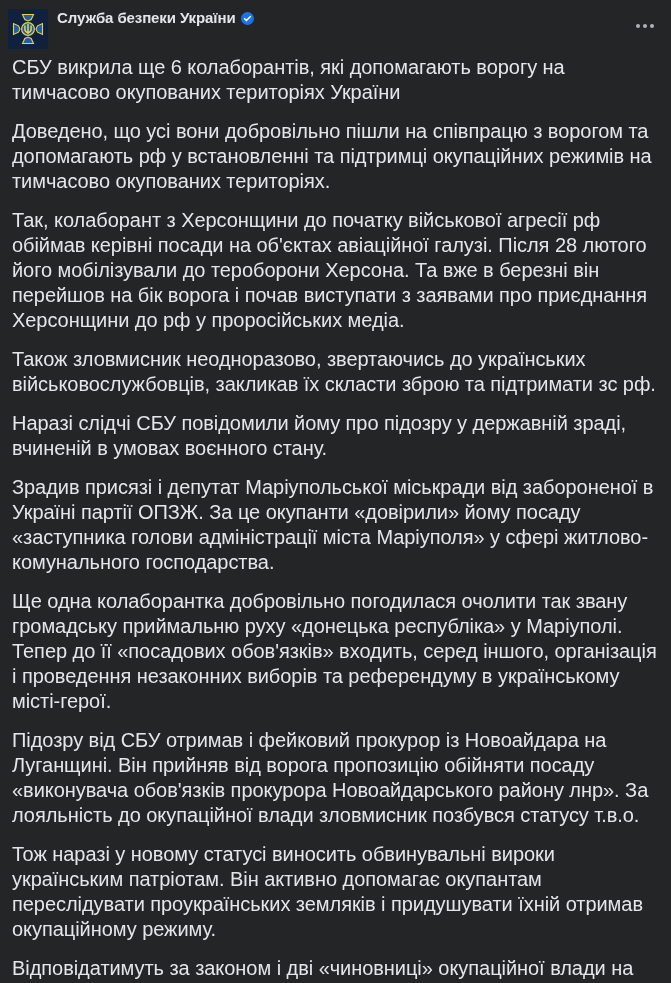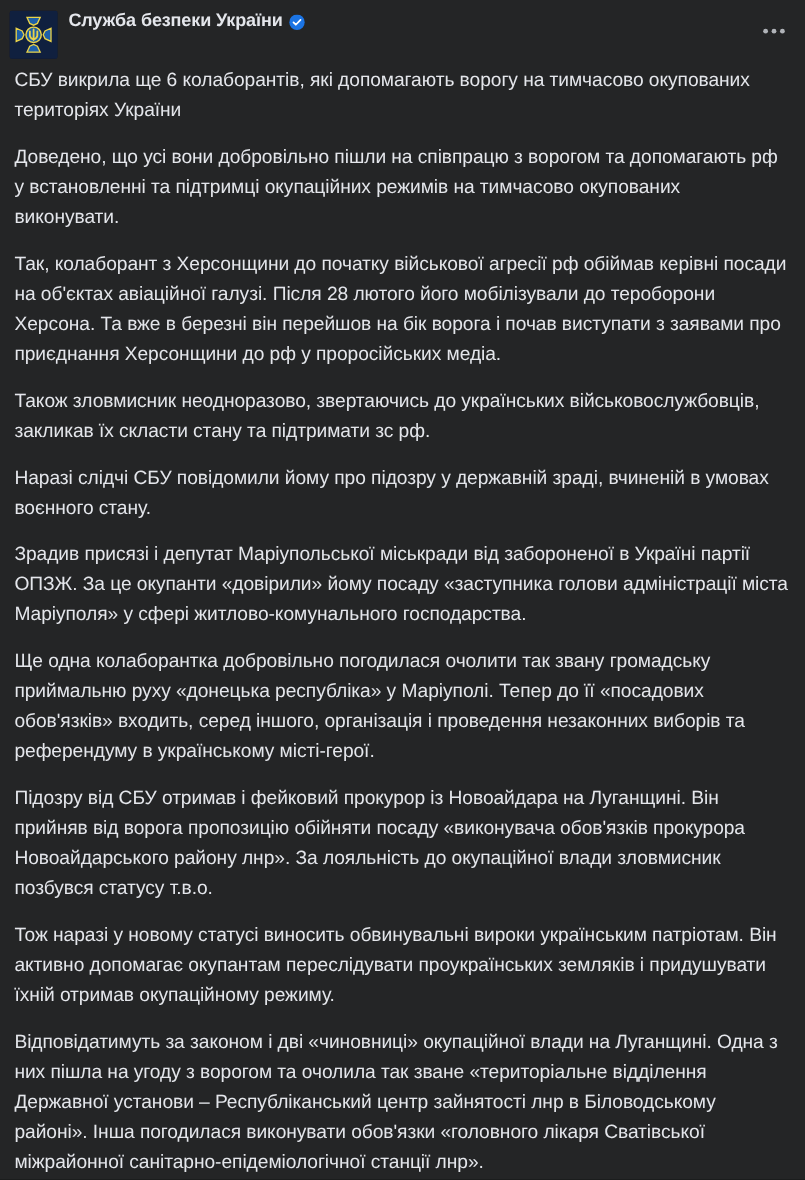--- a/index.html
+++ b/index.html
@@ -113,21 +113,21 @@
   }
 
   
   .post-body {
     padding: 7px 13px 0 12px;
     box-sizing: border-box;
   }
   .post-body p {
     margin: 0 0 14px 0;
     color: #e4e6eb;
-    font-size: 16px;
+    font-size: 20px;
     line-height: 25px;
     letter-spacing: -0.05px;
     word-wrap: break-word;
   }
   .post-body p:last-child { margin-bottom: 0; }
 </style>
 </head>
 <body>
 
 <div id="post-card">
@@ -170,23 +170,23 @@
       <span class="dots">
         <i></i>
           <i></i>
           <i></i>
       </span>
     </div>
   </div>
 
   <div class="post-body">
     <p>СБУ викрила ще 6 колаборантів, які допомагають ворогу на тимчасово окупованих територіях України</p>
-    <p>Доведено, що усі вони добровільно пішли на співпрацю з ворогом та допомагають рф у встановленні та підтримці  окупаційних режимів на тимчасово окупованих виконувати.</p>
+    <p>Доведено, що усі вони добровільно пішли на співпрацю з ворогом та допомагають рф у встановленні та підтримці  окупаційних режимів на тимчасово окупованих територіях.</p>
     <p>Так, колаборант з Херсонщини до початку військової агресії рф обіймав керівні посади на об'єктах авіаційної галузі. Після 28 лютого його мобілізували до тероборони Херсона. Та вже в березні він перейшов на бік ворога і почав виступати з заявами про приєднання Херсонщини до рф у проросійських медіа.</p>
-    <p>Також зловмисник неодноразово, звертаючись до українських військовослужбовців, закликав їх скласти стану та підтримати зс рф.</p>
+    <p>Також зловмисник неодноразово, звертаючись до українських військовослужбовців, закликав їх скласти зброю та підтримати зс рф.</p>
     <p>Наразі слідчі СБУ повідомили йому про підозру у державній зраді, вчиненій в умовах воєнного стану.</p>
     <p>Зрадив присязі і депутат Маріупольської міськради від забороненої в Україні партії ОПЗЖ. За це окупанти «довірили» йому посаду «заступника голови адміністрації міста Маріуполя» у сфері житлово-комунального господарства.</p>
     <p>Ще одна колаборантка добровільно погодилася очолити так звану громадську приймальню руху «донецька республіка» у Маріуполі. Тепер до її «посадових обов'язків» входить, серед іншого,  організація і проведення незаконних виборів та референдуму в українському місті-герої.</p>
     <p>Підозру від СБУ отримав і фейковий прокурор із Новоайдара на Луганщині. Він прийняв від ворога пропозицію обійняти посаду «виконувача обов'язків прокурора Новоайдарського району лнр». За лояльність до окупаційної влади зловмисник позбувся статусу т.в.о.</p>
     <p>Тож наразі у новому статусі виносить обвинувальні вироки українським патріотам. Він активно допомагає окупантам переслідувати проукраїнських земляків і придушувати їхній отримав окупаційному режиму.</p>
     <p>Відповідатимуть за законом і дві «чиновниці» окупаційної влади на Луганщині. Одна з них пішла на угоду з ворогом та очолила так зване «територіальне відділення Державної установи – Республіканський центр зайнятості лнр в Біловодському районі». Інша погодилася виконувати  обов'язки «головного лікаря Сватівської міжрайонної санітарно-епідеміологічної станції лнр».</p>
 
   </div>
 
 </div>

